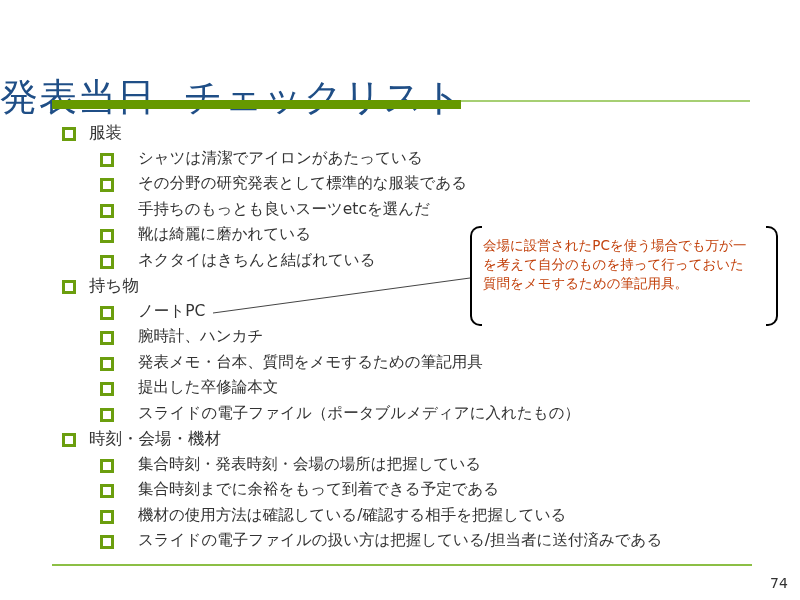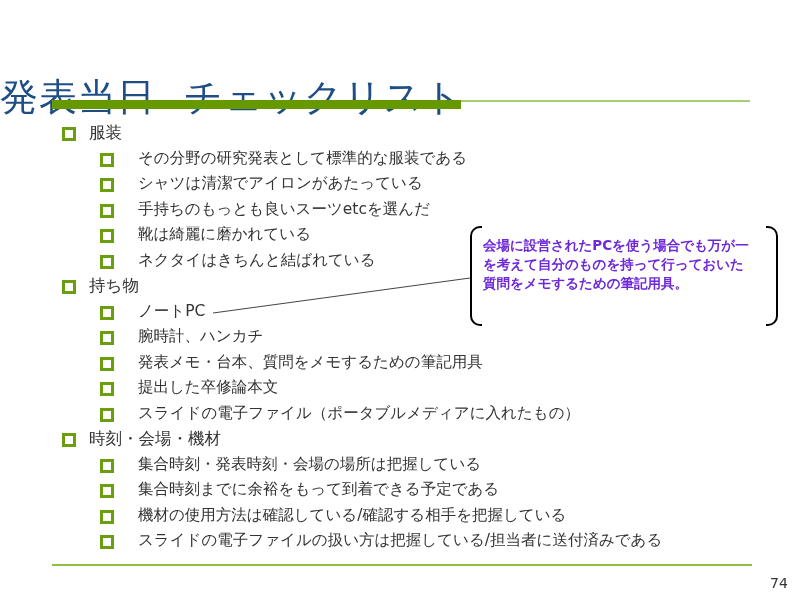--- a/index.html
+++ b/index.html
@@ -18,37 +18,37 @@
     .l2 { position:relative; height:25.5px; font-size:15.5px; line-height:25px; padding-left:76px; color:#333; white-space:nowrap; }
     .box { position:absolute; width:8px; height:8px; border:3px solid #6b9e0e; background:#fff; }
     .l1 .box { left:0; top:7px; }
     .l2 .box { left:38px; top:7px; }
 
     .callout { position:absolute; left:470px; top:226px; width:308px; height:98px; }
     .bracket-l { position:absolute; left:0; top:0; width:10px; height:96px; border:2px solid #000;
                  border-right:none; border-radius:10px 0 0 10px; }
     .bracket-r { position:absolute; right:0; top:0; width:10px; height:96px; border:2px solid #000;
                  border-left:none; border-radius:0 10px 10px 0; }
-    .callout-text { position:absolute; left:13px; top:10px; width:290px; font-size:13.5px; line-height:19px; color:#6d28d9;font-weight:bold; }
+    .callout-text { position:absolute; left:13px; top:10px; width:290px; font-size:13.5px; line-height:19px; color:#c2410c; }
     .leader { position:absolute; left:0; top:0; width:800px; height:600px; pointer-events:none; }
   </style>
 </head>
 <body>
 
 <div>
   <div class="title"><span>発表当日</span><span class="gap"></span><span>チェックリスト</span></div>
 
   <div class="rule-thin"></div>
   <div class="rule-thick"></div>
 
   <ul class="list">
 
     <li class="l1"><span class="box"></span><span>服装</span></li>
+    <li class="l2"><span class="box"></span><span>シャツは清潔でアイロンがあたっている</span></li>
     <li class="l2"><span class="box"></span><span>その分野の研究発表として標準的な服装である</span></li>
-    <li class="l2"><span class="box"></span><span>シャツは清潔でアイロンがあたっている</span></li>
     <li class="l2"><span class="box"></span><span>手持ちのもっとも良いスーツetcを選んだ</span></li>
     <li class="l2"><span class="box"></span><span>靴は綺麗に磨かれている</span></li>
     <li class="l2"><span class="box"></span><span>ネクタイはきちんと結ばれている</span></li>
 
     <li class="l1"><span class="box"></span><span>持ち物</span></li>
     <li class="l2"><span class="box"></span><span>ノートPC</span></li>
     <li class="l2"><span class="box"></span><span>腕時計、ハンカチ</span></li>
     <li class="l2"><span class="box"></span><span>発表メモ・台本、質問をメモするための筆記用具</span></li>
     <li class="l2"><span class="box"></span><span>提出した卒修論本文</span></li>
     <li class="l2"><span class="box"></span><span>スライドの電子ファイル（ポータブルメディアに入れたもの）</span></li>

